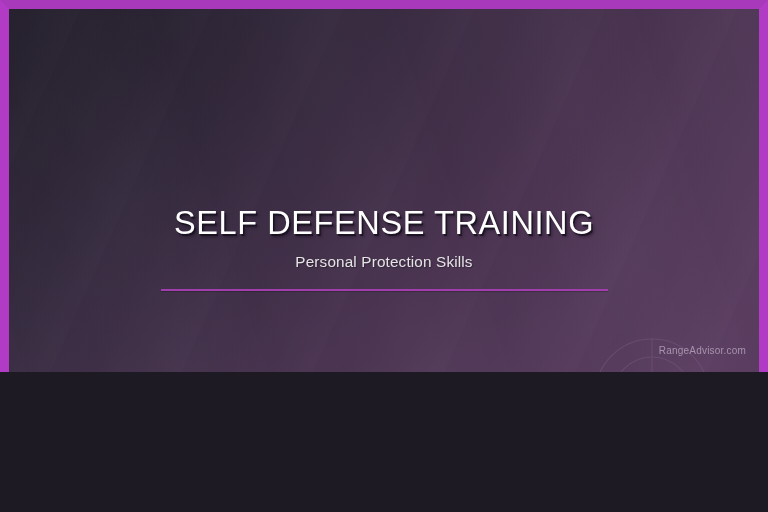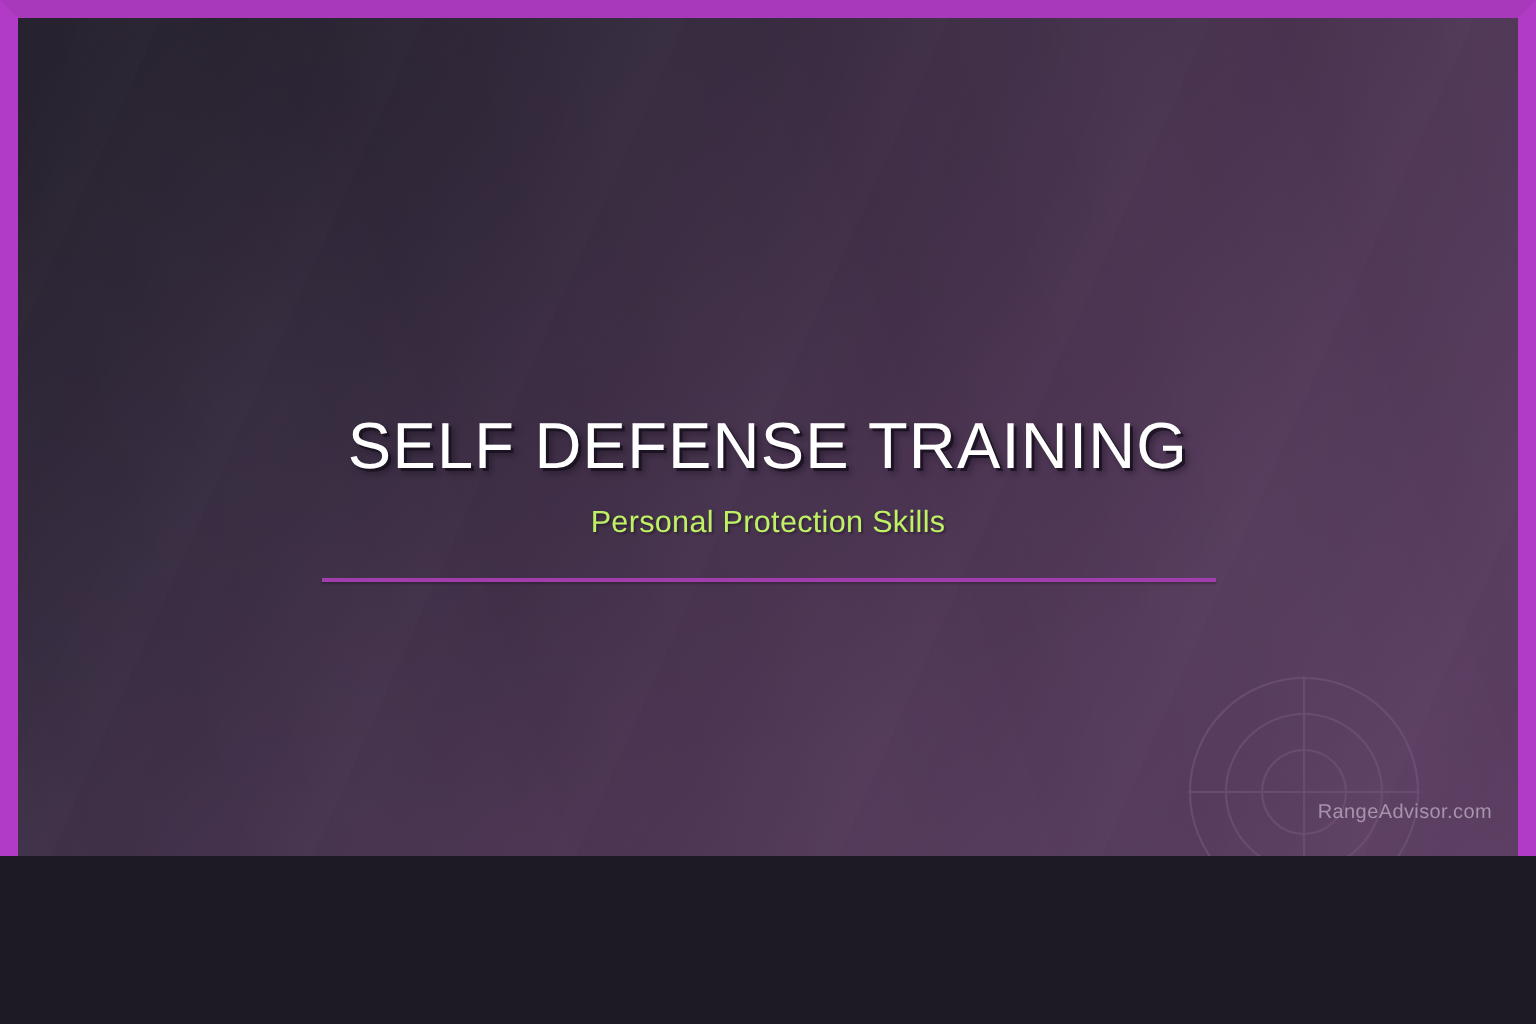--- a/index.html
+++ b/index.html
@@ -3,21 +3,21 @@
 <meta charset="utf-8">
 <style>
   html, body {
     margin: 0;
     padding: 0;
     background: #1d1a24;
   }
   #slide {
     position: relative;
     width: 768px;
-    height: 428px;
+    height: 372px;
     overflow: hidden;
     font-family: "Liberation Sans", sans-serif;
     background: #b13bc4;
     box-sizing: border-box;
   }
   
   #frame {
     position: absolute;
     left: 0; top: 0;
     width: 768px;
@@ -105,21 +105,21 @@
     margin: 0;
     line-height: 1.12;
     text-shadow:
       1.5px 1.5px 0 rgba(20,12,26,0.72),
       2.5px 2.5px 3px rgba(18,10,24,0.45);
     white-space: nowrap;
   }
   #slide-subtitle {
     font-size: 15.3px;
     font-weight: normal;
-    color: #bef264;
+    color: #e5e5e5;
     margin: 12px 0 0 0;
     line-height: 1.2;
     letter-spacing: 0.15px;
     text-shadow: 1px 1px 1px rgba(20,12,26,0.40);
     white-space: nowrap;
   }
   #divider {
     width: 447px;
     height: 2px;
     margin: 17px auto 0 auto;

